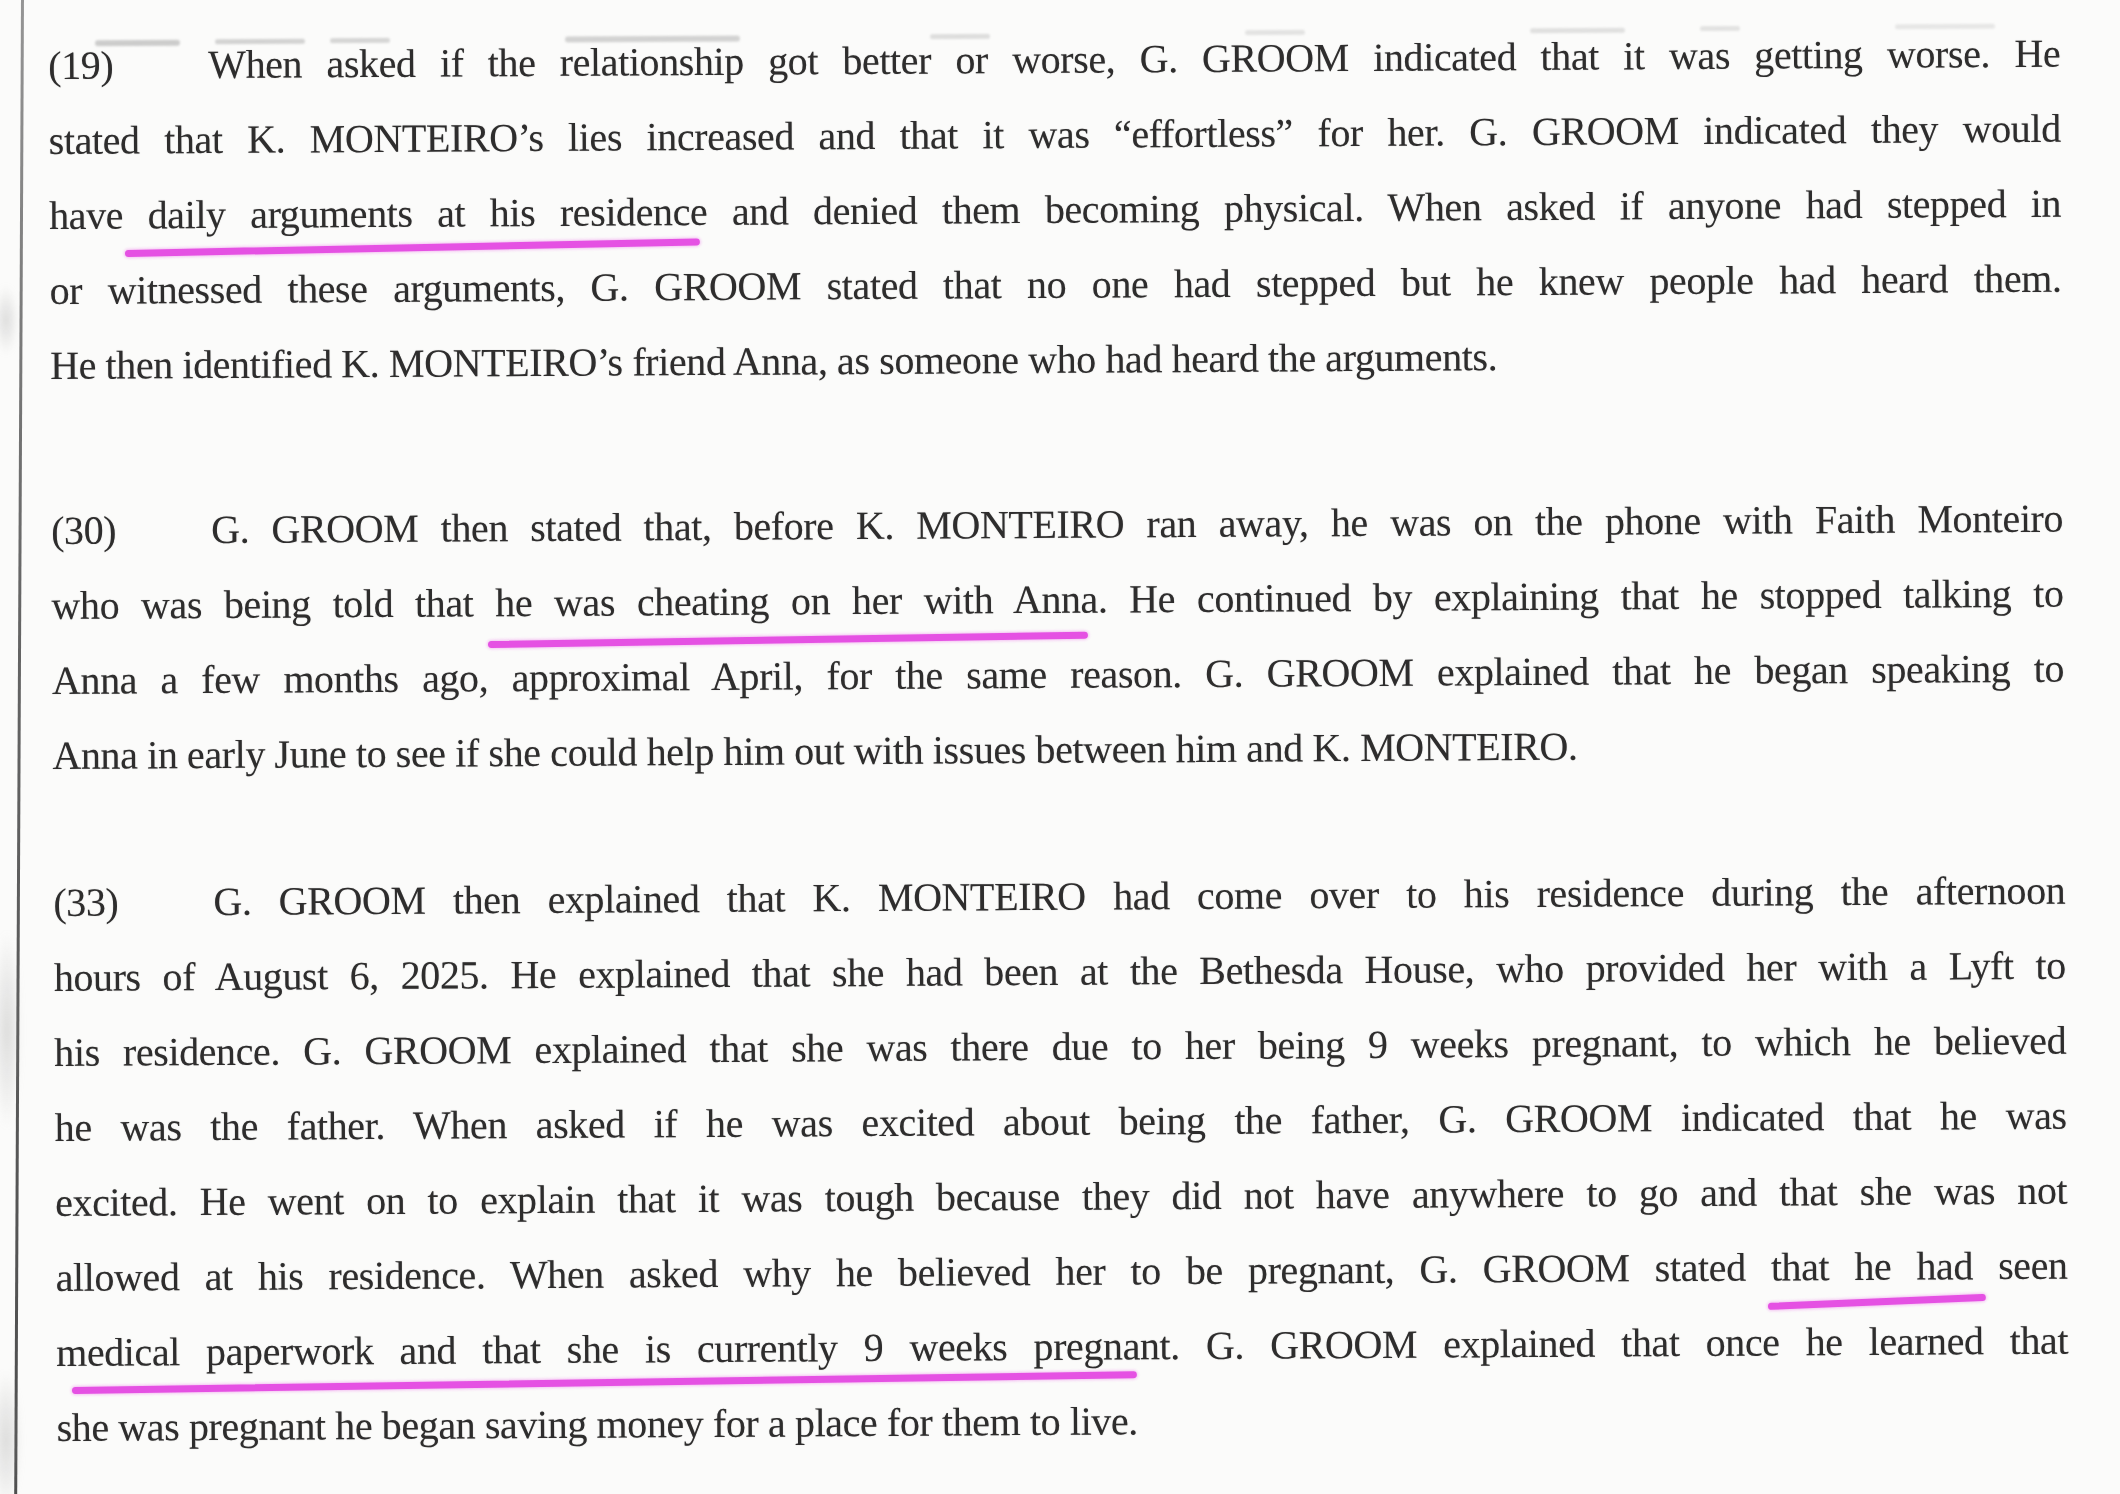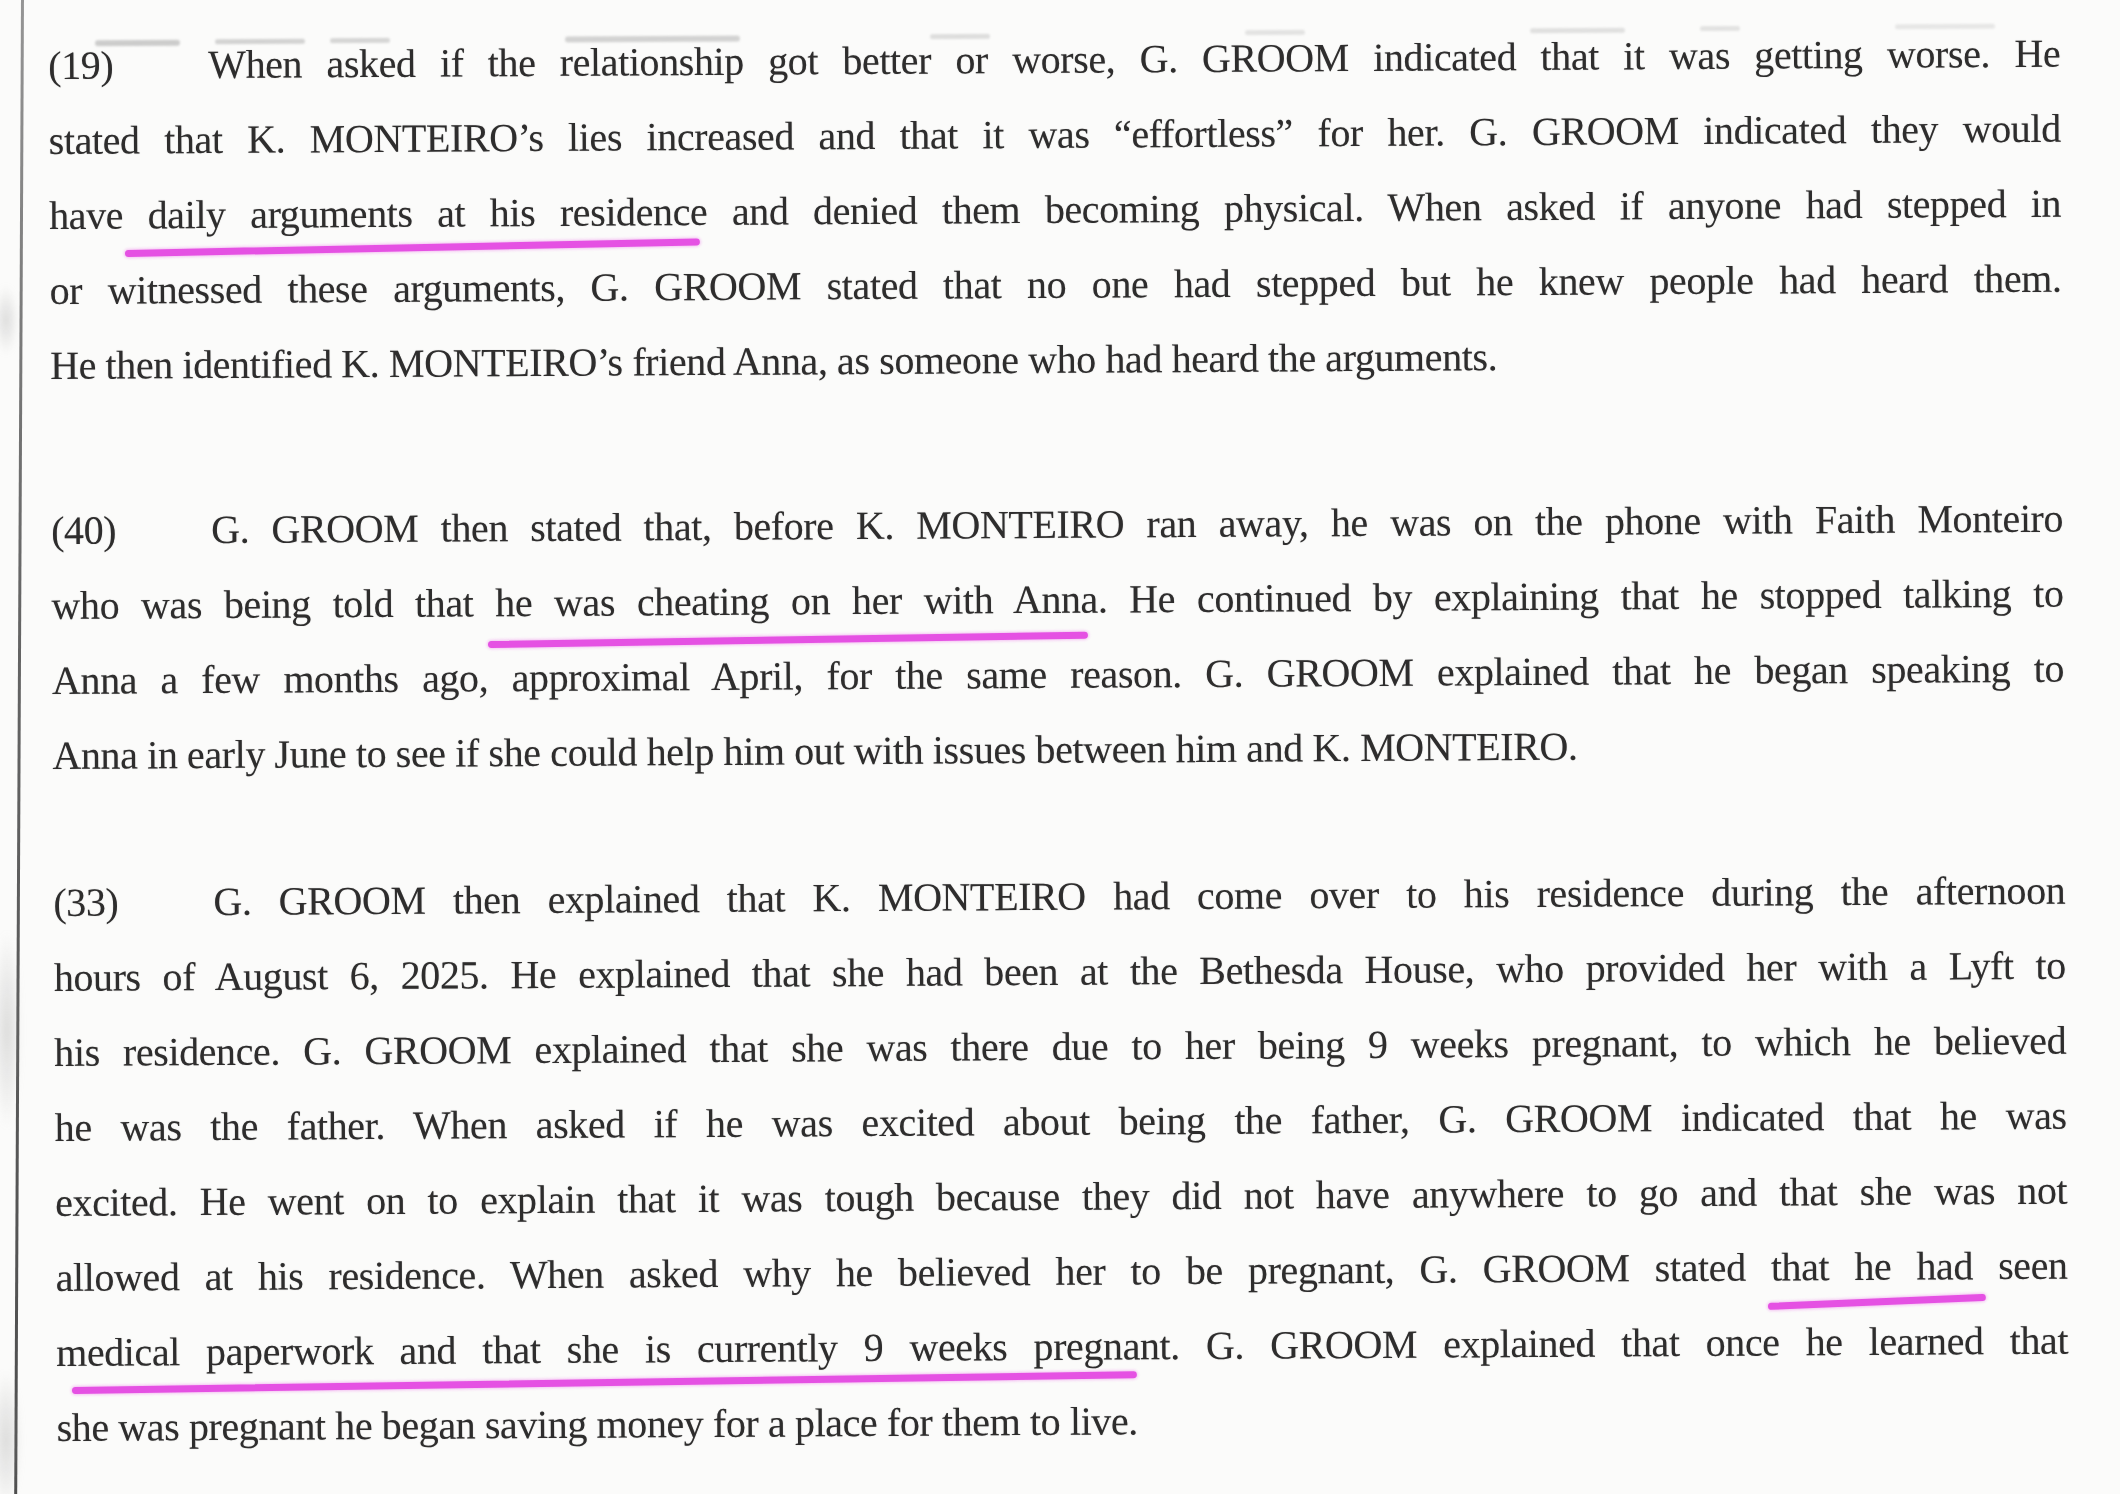--- a/index.html
+++ b/index.html
@@ -106,21 +106,21 @@
 
   <div class="para p19">
     <div class="line first"><span class="pnum">(19)</span><span>When asked if the relationship got better or worse, G. GROOM indicated that it was getting worse. He</span></div>
     <div class="line">stated that K. MONTEIRO’s lies increased and that it was “effortless” for her. G. GROOM indicated they would</div>
     <div class="line">have daily arguments at his residence and denied them becoming physical. When asked if anyone had stepped in</div>
     <div class="line">or witnessed these arguments, G. GROOM stated that no one had stepped but he knew people had heard them.</div>
     <div class="line last">He then identified K. MONTEIRO’s friend Anna, as someone who had heard the arguments.</div>
   </div>
 
   <div class="para p20">
-    <div class="line first"><span class="pnum">(40)</span><span>G. GROOM then stated that, before K. MONTEIRO ran away, he was on the phone with Faith Monteiro</span></div>
+    <div class="line first"><span class="pnum">(30)</span><span>G. GROOM then stated that, before K. MONTEIRO ran away, he was on the phone with Faith Monteiro</span></div>
     <div class="line">who was being told that he was cheating on her with Anna. He continued by explaining that he stopped talking to</div>
     <div class="line">Anna a few months ago, approximal April, for the same reason. G. GROOM explained that he began speaking to</div>
     <div class="line last">Anna in early June to see if she could help him out with issues between him and K. MONTEIRO.</div>
   </div>
 
   <div class="para p21">
     <div class="line first"><span class="pnum">(33)</span><span>G. GROOM then explained that K. MONTEIRO had come over to his residence during the afternoon</span></div>
     <div class="line">hours of August 6, 2025. He explained that she had been at the Bethesda House, who provided her with a Lyft to</div>
     <div class="line">his residence. G. GROOM explained that she was there due to her being 9 weeks pregnant, to which he believed</div>
     <div class="line">he was the father. When asked if he was excited about being the father, G. GROOM indicated that he was</div>

